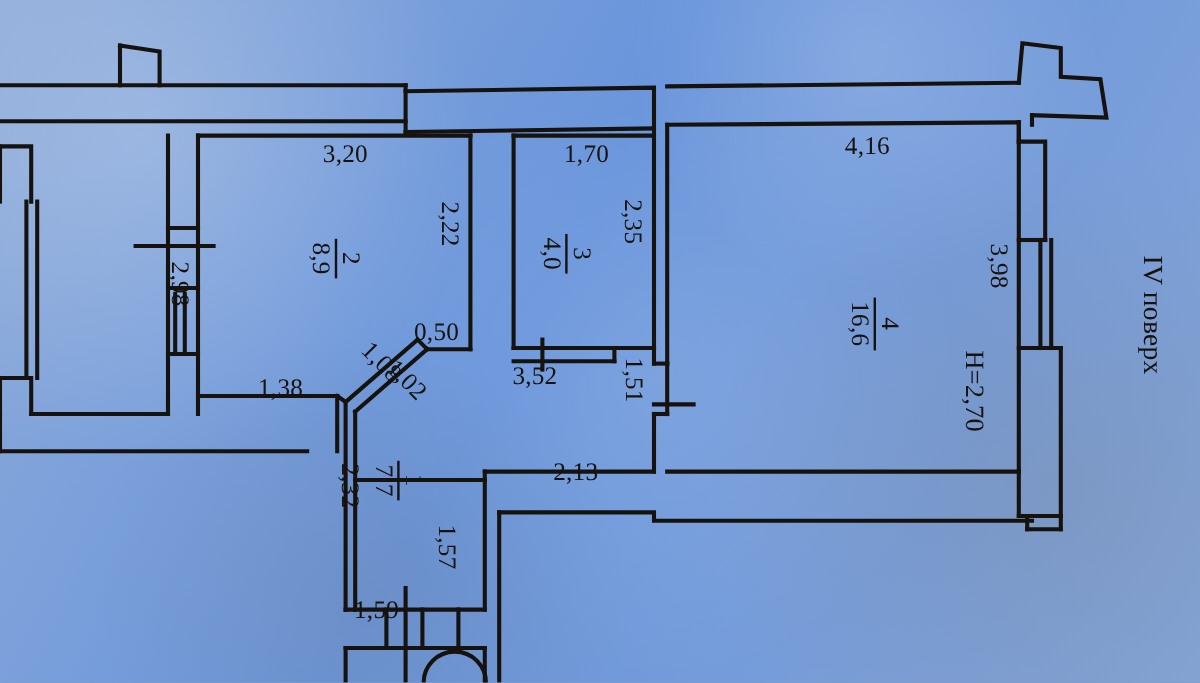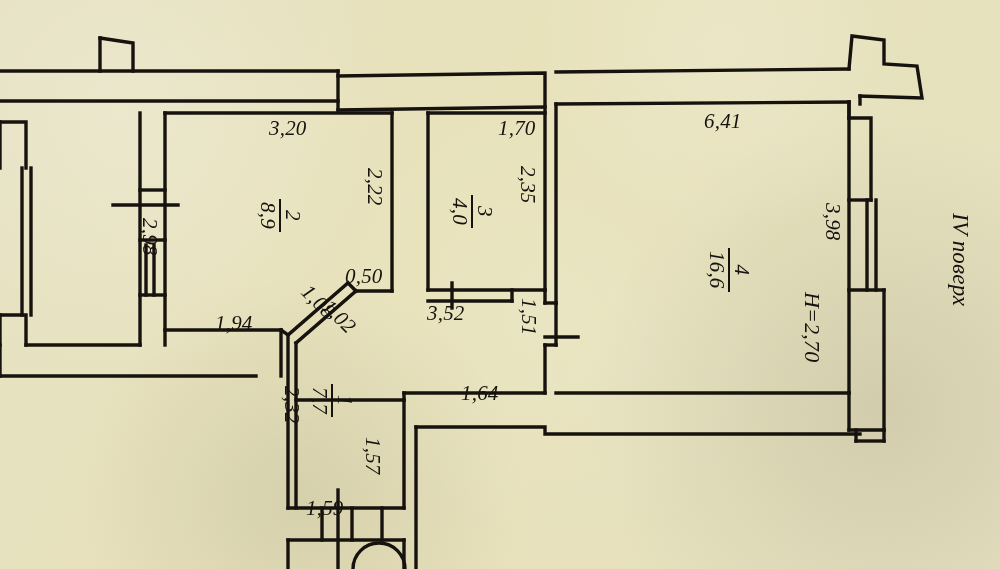--- a/index.html
+++ b/index.html
@@ -7,22 +7,21 @@
     margin: 0;
     padding: 0;
     background: #b9b4a8;
   }
   #plan-root {
     position: relative;
     width: 1000px;
     height: 569px;
     overflow: hidden;
     font-family: "Liberation Serif", serif;
-    background-color: #fef9c3;
-    font-style: italic;
+    background-color: #3b82f6;
   }
   
   #paper-grain {
     position: absolute;
     inset: 0;
     background-image:
       radial-gradient(circle at 12% 20%, rgba(255,255,255,0.20) 0%, rgba(255,255,255,0) 28%),
       radial-gradient(circle at 72% 8%,  rgba(255,255,255,0.16) 0%, rgba(255,255,255,0) 22%),
       radial-gradient(circle at 88% 72%, rgba(120,112,98,0.18) 0%, rgba(120,112,98,0) 30%),
       radial-gradient(circle at 30% 88%, rgba(120,112,98,0.16) 0%, rgba(120,112,98,0) 26%),
@@ -181,50 +180,50 @@
       <path d="M288 540 L288 569"></path>
       <path d="M404 540 L404 569"></path>
 
       <path d="M353 569 A26 26 0 0 1 405 569"></path>
 
     </g>
   </svg>
 
   <div class="dim-label" style="left:269px; top:118px;">3,20</div>
 
-  <div class="dim-label" style="left:470px; top:118px;margin-left:28px;">1,70</div>
-
-  <div class="dim-label" style="left:704px; top:111px;">6,41</div>
+  <div class="dim-label" style="left:470px; top:118px;">1,70</div>
+
+  <div class="dim-label" style="left:704px; top:111px;">4,16</div>
 
   <div class="dim-label rot90" style="left:385px; top:168px;">2,22</div>
 
   <div class="dim-label rot90" style="left:538px; top:166px;">2,35</div>
 
   <div class="dim-label rot90" style="left:843px; top:203px;">3,98</div>
 
   <div class="dim-label rot90" style="left:160px; top:218px;">2,98</div>
 
   <div class="dim-label" style="left:345px; top:266px;text-align:right;">0,50</div>
 
   <div class="dim-label rotm45" style="left:312px; top:281px;">1,08</div>
   <div class="dim-label rotm45" style="left:333px; top:296px;">1,02</div>
 
-  <div class="dim-label" style="left:215px; top:313px;">1,94</div>
+  <div class="dim-label" style="left:215px; top:313px;">1,38</div>
 
   <div class="dim-label" style="left:427px; top:303px;">3,52</div>
 
   <div class="dim-label rot90" style="left:539px; top:298px;">1,51</div>
 
-  <div class="dim-label" style="left:461px; top:383px;">1,64</div>
+  <div class="dim-label" style="left:461px; top:383px;">2,13</div>
 
   <div class="dim-label rot90" style="left:302px; top:386px;">2,32</div>
 
   <div class="dim-label rot90" style="left:383px; top:437px;">1,57</div>
 
-  <div class="dim-label" style="left:306px; top:498px;">1,59</div>
+  <div class="dim-label" style="left:295px; top:498px;">1,59</div>
 
   <div class="room-label room-rot" style="left:303px; top:199px;">
     <span class="room-frac">
       <span class="num">2</span>
       <span class="den">8,9</span>
     </span>
   </div>
 
   <div class="room-label room-rot" style="left:495px; top:195px;">
     <span class="room-frac">

